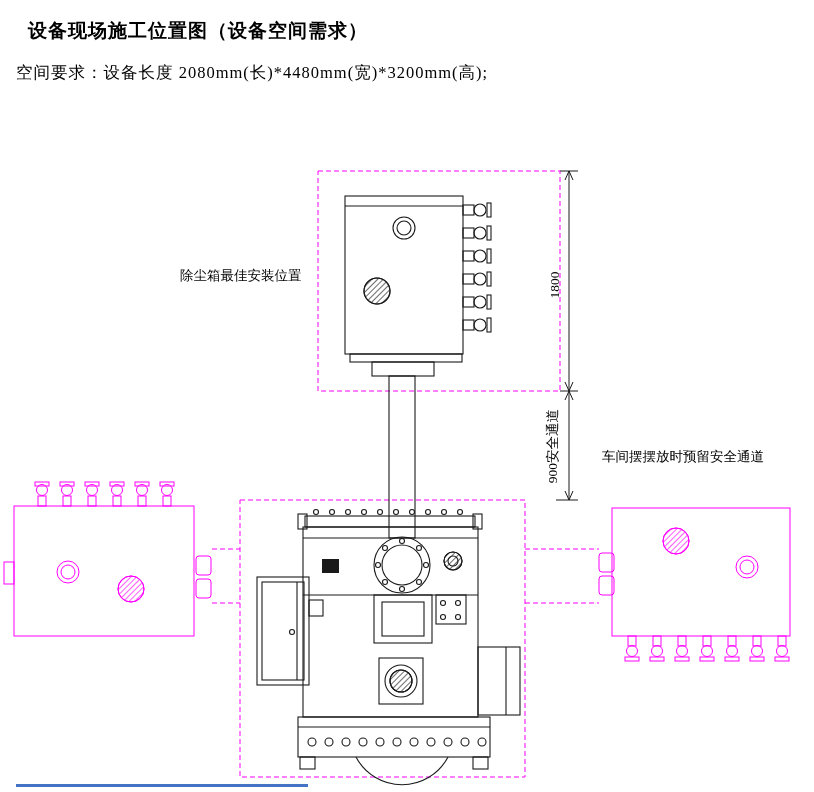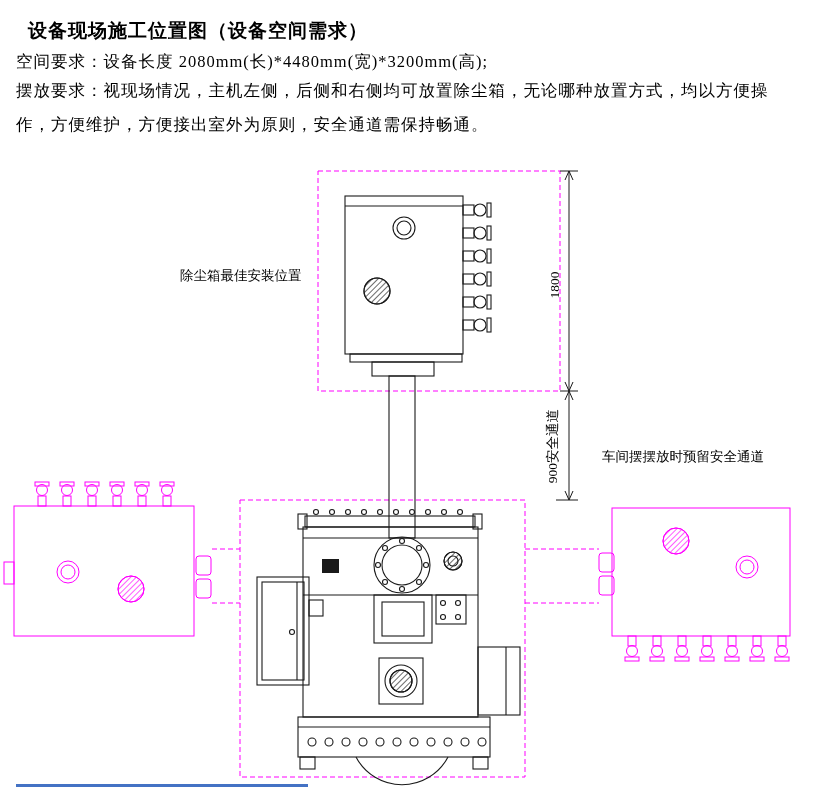--- a/index.html
+++ b/index.html
@@ -1,33 +1,32 @@
 <!DOCTYPE html>
 <html><head>
 <meta charset="utf-8">
 <style>
   html,body{margin:0;padding:0;background:#ffffff;}
   .page{position:relative;width:814px;height:792px;background:#fff;color:#000;
         font-family:"Liberation Serif","DejaVu Serif",serif;overflow:hidden;}
   .doc-title{position:absolute;left:16px;top:6px;margin:12px;font-size:19px;font-weight:bold;letter-spacing:1px;}
   .doc-para{position:absolute;left:16px;width:780px;margin:0;font-size:16.5px;line-height:34px;letter-spacing:1px;}
-  .para-space{top:45px;}
+  .para-space{top:56px;}
   .para-placement{top:74px;}
   .diagram-svg{position:absolute;left:0;top:0;}
   .lbl{fill:#000;font-size:13.5px;font-family:"Liberation Serif","DejaVu Serif",serif;}
   .footer-rule{position:absolute;left:16px;top:784px;width:292px;height:3px;background:#4472c4;}
 </style>
 </head>
 <body>
 
 <div class="page">
 
   <h1 class="doc-title">设备现场施工位置图（设备空间需求）</h1>
   <p class="doc-para para-space">空间要求：设备长度 2080mm(长)*4480mm(宽)*3200mm(高);</p>
-  <p class="doc-para para-placement">摆放要求：视现场情况，主机左侧，后侧和右侧均可放置除尘箱，无论哪种放置方式，均以方便操作，方便维护，方便接出室外为原则，安全通道需保持畅通。</p>
 
   <svg class="diagram-svg" width="814" height="792" viewBox="0 0 814 792">
     <defs>
       <pattern id="hb" width="4" height="4" patternUnits="userSpaceOnUse" patternTransform="rotate(45)">
         <line x1="0" y1="0" x2="0" y2="4" stroke="#1a1a1a" stroke-width="1.3"></line>
       </pattern>
       <pattern id="hm" width="4" height="4" patternUnits="userSpaceOnUse" patternTransform="rotate(45)">
         <line x1="0" y1="0" x2="0" y2="4" stroke="#ff00ff" stroke-width="1.3"></line>
       </pattern>
     </defs>

